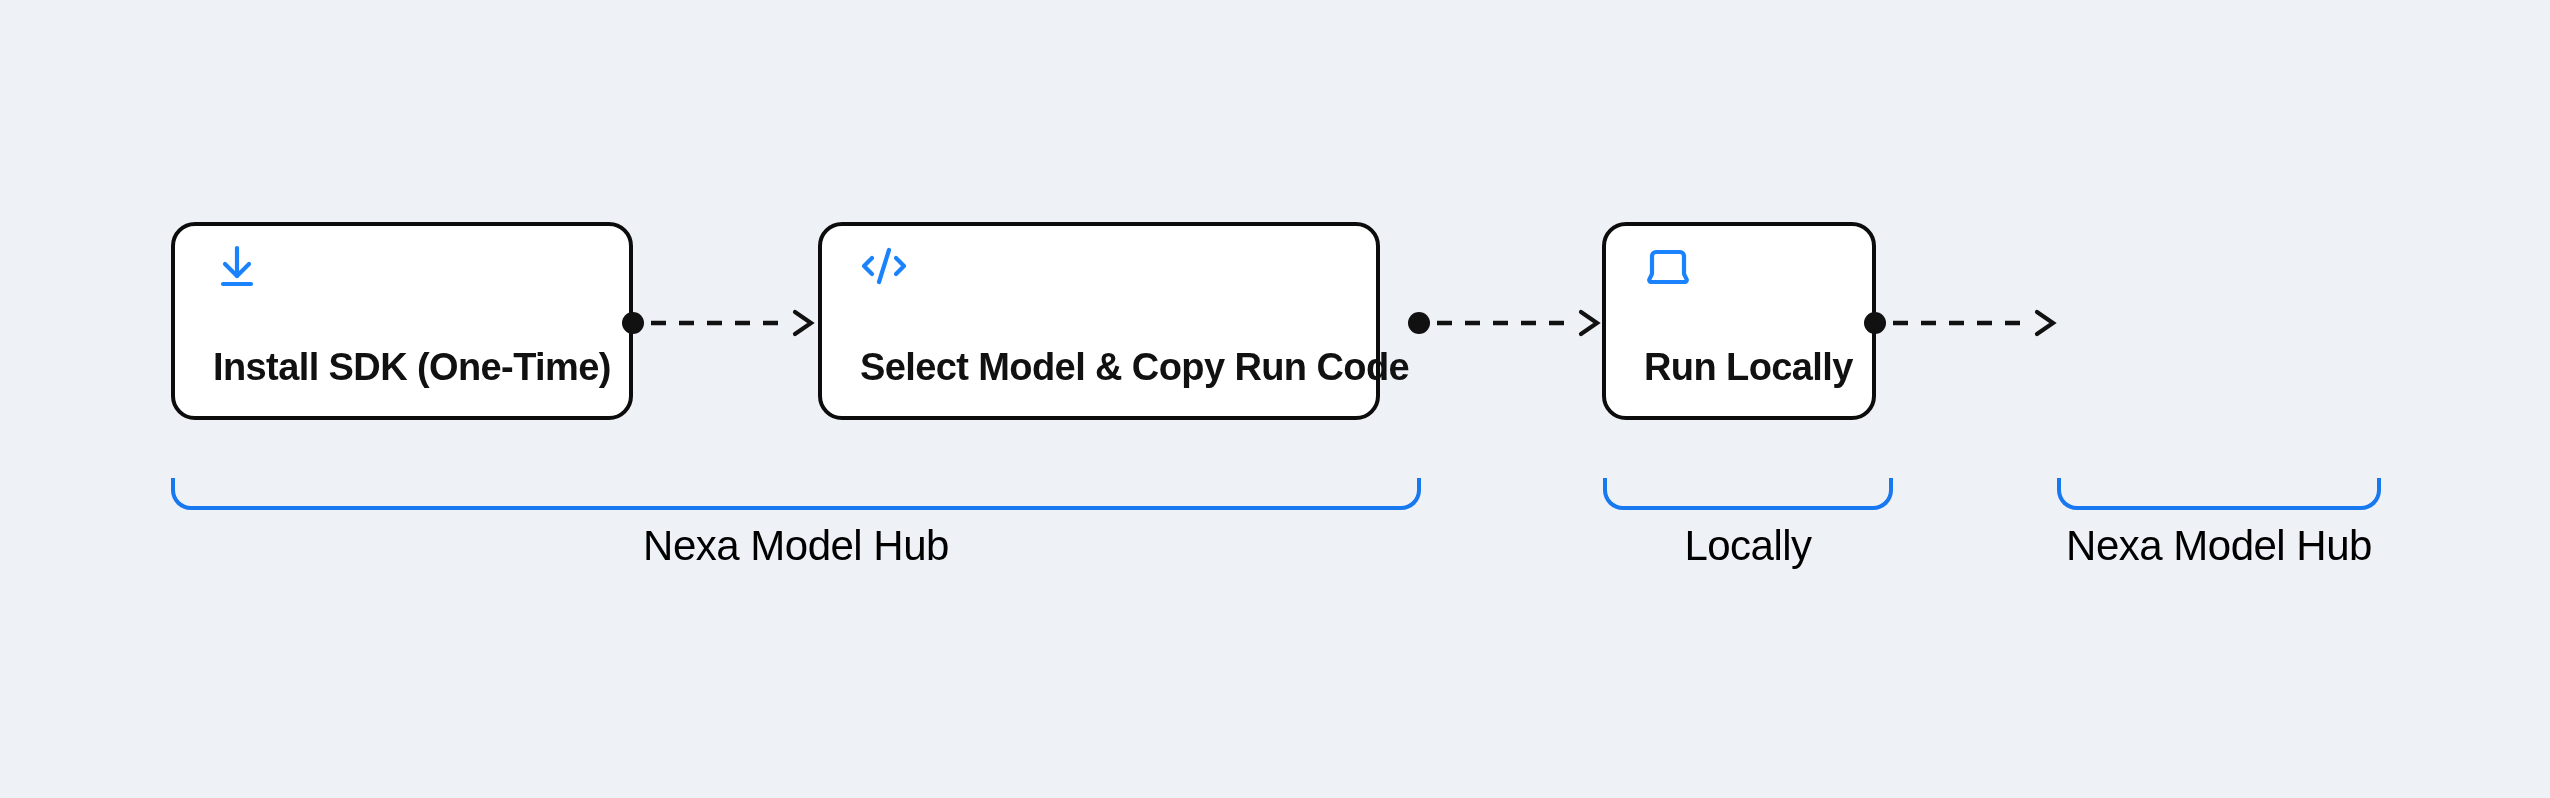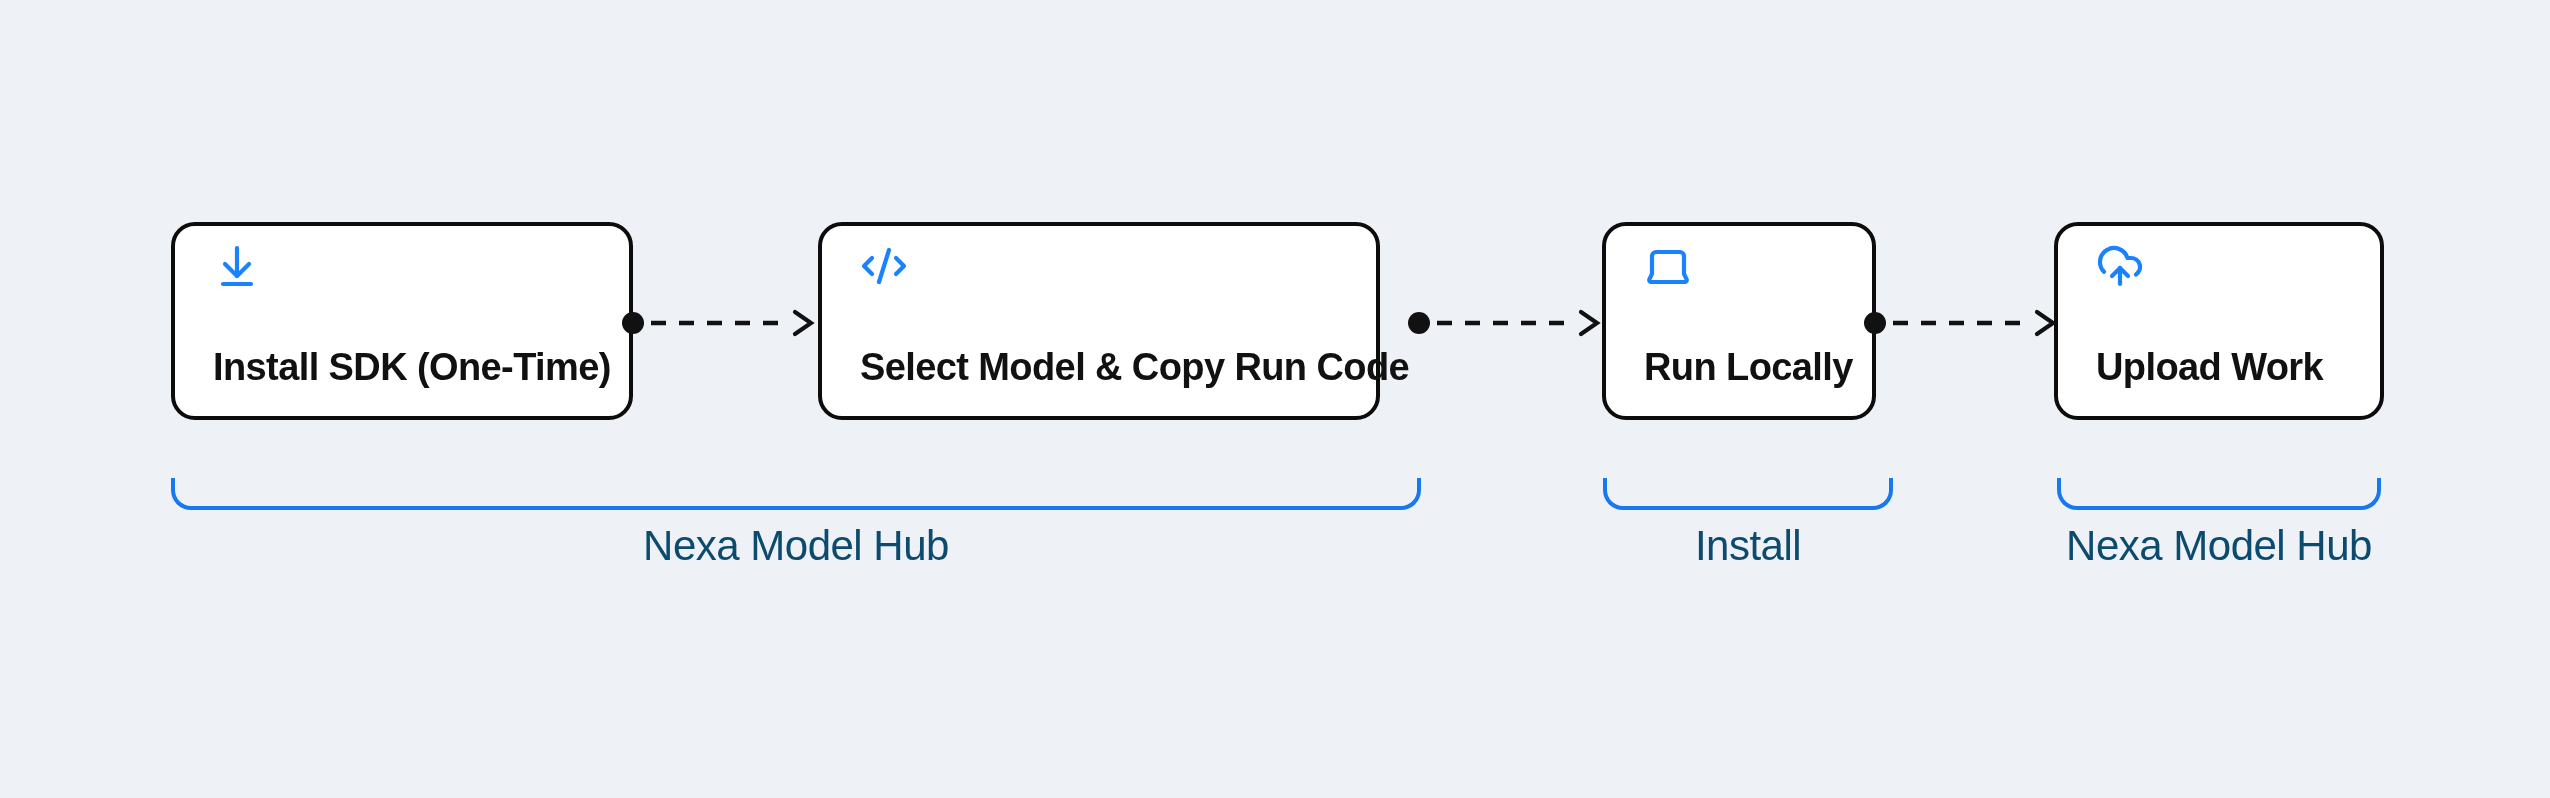--- a/index.html
+++ b/index.html
@@ -76,21 +76,21 @@
   .group-label {
     position: absolute;
     top: 520px;
     height: 52px;
     display: flex;
     align-items: center;
     justify-content: center;
     font-size: 42px;
     font-weight: 500;
     letter-spacing: -0.5px;
-    color: #0c4a6e;
+    color: #000000;
     white-space: nowrap;
   }
   .glabel-1 { left: 171px;  width: 1250px; }
   .glabel-2 { left: 1603px; width: 290px; }
   .glabel-3 { left: 2057px; width: 324px; }
 </style>
 </head>
 <body>
 
 <div class="canvas">
@@ -119,30 +119,20 @@
 
   <div class="step step-3">
     <span class="icon">
       <svg viewBox="0 0 24 24" fill="none" stroke="currentColor" stroke-width="2.1" stroke-linecap="round" stroke-linejoin="round">
         <path d="M18 5a2 2 0 0 1 2 2v8.526a2 2 0 0 0 .212.897l1.068 2.127a1 1 0 0 1-.9 1.45H3.62a1 1 0 0 1-.9-1.45l1.068-2.127A2 2 0 0 0 4 15.526V7a2 2 0 0 1 2-2z"></path>
       </svg>
     </span>
     <span class="label">Run Locally</span>
   </div>
 
-  <div class="step step-4">
-    <span class="icon">
-      <svg viewBox="0 0 24 24" fill="none" stroke="currentColor" stroke-width="2.1" stroke-linecap="round" stroke-linejoin="round">
-        <path d="M12 13v8"></path>
-          <path d="M4 14.899A7 7 0 1 1 15.71 8h1.79a4.5 4.5 0 0 1 2.5 8.242"></path>
-          <path d="m8 17 4-4 4 4"></path>
-      </svg>
-    </span>
-    <span class="label">Upload Work</span>
-  </div>
 
   <svg class="connector conn-1" viewBox="0 0 200 48">
     <circle cx="12" cy="24" r="11" fill="#111111"></circle>
     <line x1="30" y1="24" x2="170" y2="24" stroke="#111111" stroke-width="4.5" stroke-dasharray="15 13"></line>
     <polyline points="174,13 190,24 174,35" fill="none" stroke="#111111" stroke-width="4.2" stroke-linecap="round" stroke-linejoin="miter"></polyline>
   </svg>
 
   <svg class="connector conn-2" viewBox="0 0 200 48">
     <circle cx="12" cy="24" r="11" fill="#111111"></circle>
     <line x1="30" y1="24" x2="170" y2="24" stroke="#111111" stroke-width="4.5" stroke-dasharray="15 13"></line>
@@ -153,16 +143,16 @@
     <circle cx="12" cy="24" r="11" fill="#111111"></circle>
     <line x1="30" y1="24" x2="170" y2="24" stroke="#111111" stroke-width="4.5" stroke-dasharray="15 13"></line>
     <polyline points="174,13 190,24 174,35" fill="none" stroke="#111111" stroke-width="4.2" stroke-linecap="round" stroke-linejoin="miter"></polyline>
   </svg>
 
   <div class="brace brace-1"></div>
   <div class="brace brace-2"></div>
   <div class="brace brace-3"></div>
 
   <div class="group-label glabel-1">Nexa Model Hub</div>
-  <div class="group-label glabel-2">Install</div>
+  <div class="group-label glabel-2">Locally</div>
   <div class="group-label glabel-3">Nexa Model Hub</div>
 
 </div>
 
 </body></html>

